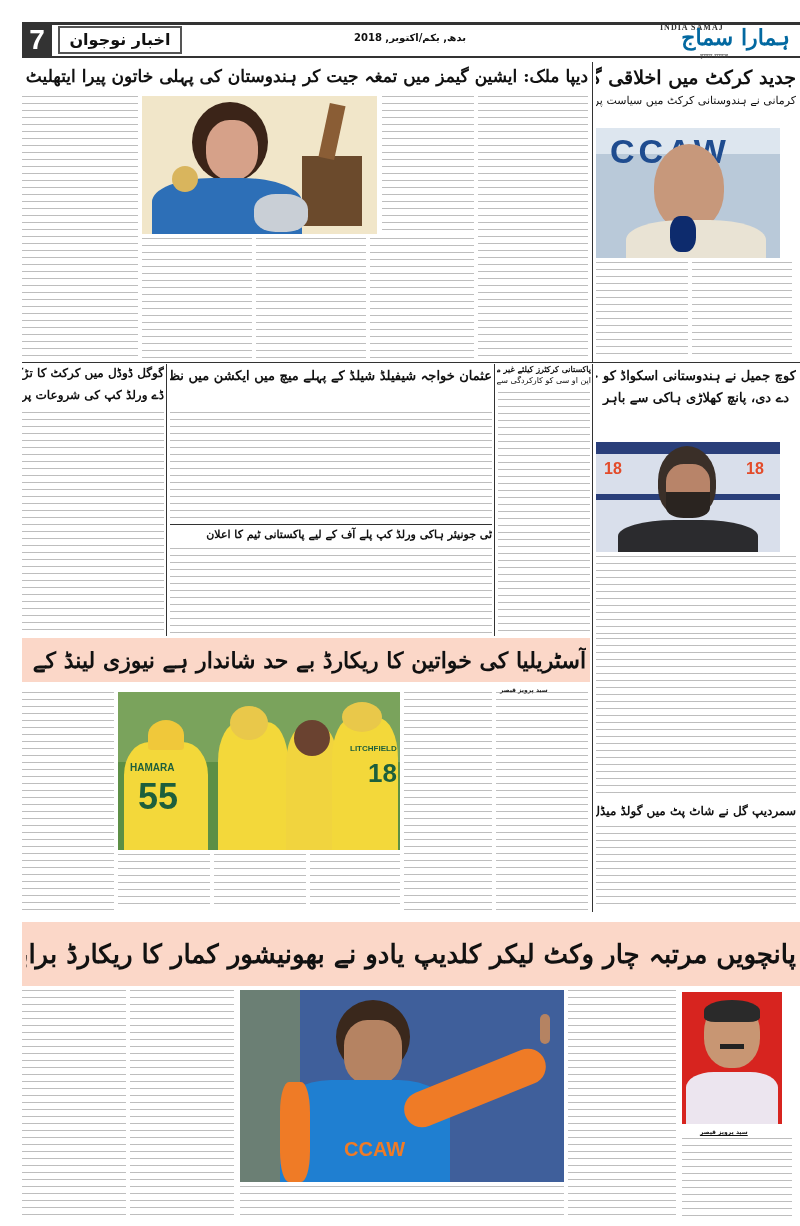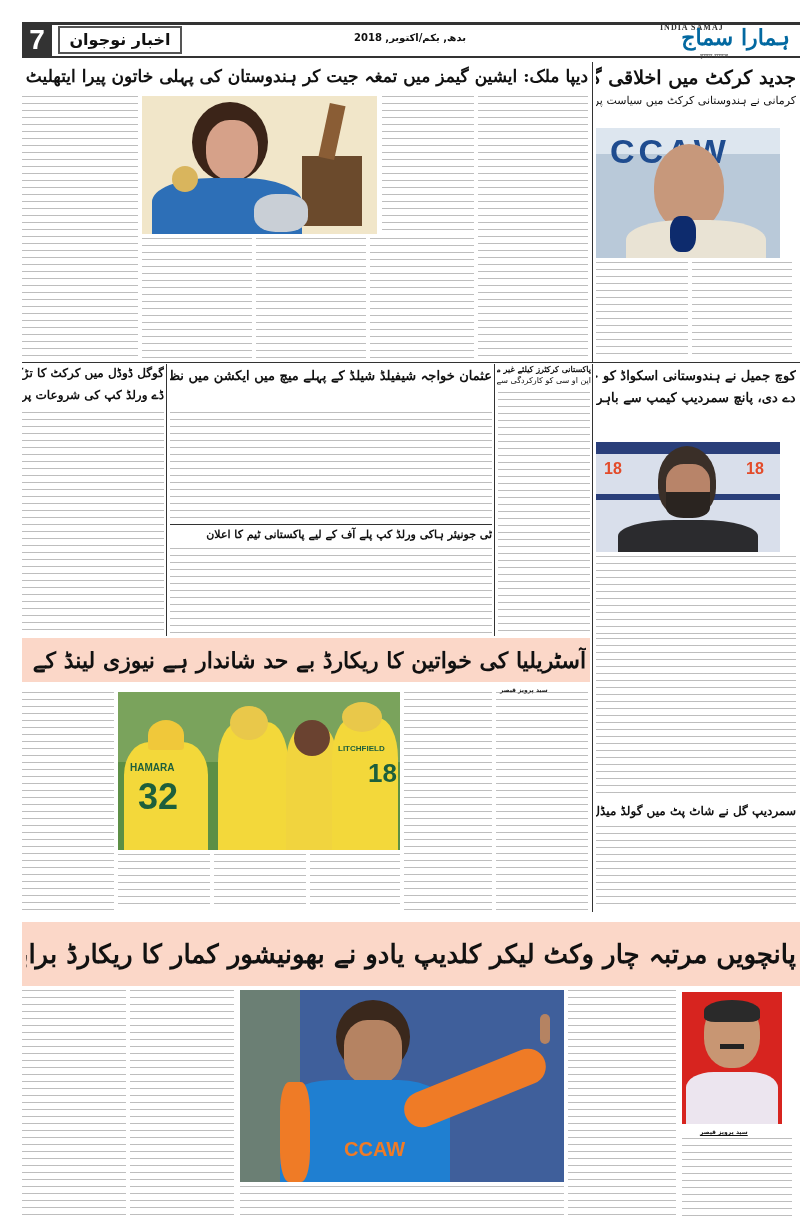--- a/index.html
+++ b/index.html
@@ -59,21 +59,21 @@
 <div class="abs txt" style="left:382px;top:96px;width:92px;height:140px">نئی دہلی، 30 ستمبر (یو این آئی)</div>
 <div class="abs txt" style="left:478px;top:96px;width:110px;height:262px"></div>
 <div class="abs txt" style="left:142px;top:238px;width:110px;height:120px"></div>
 <div class="abs txt" style="left:256px;top:238px;width:110px;height:120px"></div>
 <div class="abs txt" style="left:370px;top:238px;width:104px;height:120px"></div>
 
 <div class="abs hline" style="left:22px;top:362px;width:778px"></div>
 
 <div class="abs vline" style="left:592px;top:364px;height:272px"></div>
 <div class="abs sub" style="left:596px;top:368px;width:200px;font-size:13px;font-weight:bold">کوچ جمیل نے ہندوستانی اسکواڈ کو حتمی شکل</div>
-<div class="abs sub" style="left:596px;top:390px;width:200px;font-size:13px;font-weight:bold">دے دی، پانچ سمردیپ کیمپ سے باہر</div>
+<div class="abs sub" style="left:596px;top:390px;width:200px;font-size:13px;font-weight:bold">دے دی، پانچ کھلاڑی ہاکی سے باہر</div>
 <div class="abs photo" style="left:596px;top:442px;width:184px;height:110px;background:#d9dfeb">
   <div class="abs" style="left:0;top:0;width:184px;height:12px;background:#2a3f7a"></div>
   <div class="abs" style="left:0;top:52px;width:184px;height:6px;background:#2a3f7a"></div>
   <div class="abs" style="left:8px;top:18px;font:bold 16px 'Liberation Sans',sans-serif;color:#e34b2a">18</div>
   <div class="abs" style="left:150px;top:18px;font:bold 16px 'Liberation Sans',sans-serif;color:#e34b2a">18</div>
   <div class="abs" style="left:62px;top:4px;width:58px;height:70px;background:#3a2f28;border-radius:50% 50% 40% 40%"></div>
   <div class="abs" style="left:70px;top:22px;width:44px;height:44px;background:#b88469;border-radius:40%"></div>
   <div class="abs" style="left:70px;top:50px;width:44px;height:26px;background:#2a2420;border-radius:0 0 40% 40%"></div>
   <div class="abs" style="left:22px;top:78px;width:140px;height:40px;background:#2b2b2e;border-radius:40% 40% 0 0"></div>
 </div>
@@ -97,28 +97,28 @@
 <div class="abs txt" style="left:22px;top:412px;width:142px;height:222px">نئی دہلی، 30 ستمبر</div>
 
 <div class="abs band" style="left:22px;top:638px;width:568px;height:44px"></div>
 <div class="abs hl" style="left:26px;top:640px;width:560px;font-size:22px;line-height:40px">آسٹریلیا کی خواتین کا ریکارڈ بے حد شاندار ہے نیوزی لینڈ کے خلاف</div>
 <div class="abs" style="left:500px;top:686px;font:bold 6px 'DejaVu Sans',sans-serif;direction:rtl">سید پرویز قیصر</div>
 <div class="abs photo" style="left:118px;top:692px;width:282px;height:158px;background:#5d8f45">
   <div class="abs" style="left:0;top:0;width:282px;height:70px;background:#7aa35c"></div>
   <div class="abs" style="left:6px;top:50px;width:84px;height:110px;background:#f3d83a;border-radius:30% 30% 0 0"></div>
   <div class="abs" style="left:30px;top:28px;width:36px;height:30px;background:#f0c83a;border-radius:50% 50% 10% 10%"></div>
   <div class="abs" style="left:12px;top:70px;font:bold 10px 'Liberation Sans',sans-serif;color:#1d5f3c">HAMARA</div>
-  <div class="abs" style="left:20px;top:84px;font:bold 36px 'Liberation Sans',sans-serif;color:#1d5f3c">32</div>
+  <div class="abs" style="left:20px;top:84px;font:bold 36px 'Liberation Sans',sans-serif;color:#1d5f3c">55</div>
   <div class="abs" style="left:100px;top:30px;width:70px;height:130px;background:#f3d83a;border-radius:30% 30% 0 0"></div>
   <div class="abs" style="left:112px;top:14px;width:38px;height:34px;background:#e9c84a;border-radius:50%"></div>
   <div class="abs" style="left:168px;top:36px;width:52px;height:124px;background:#f1d43e;border-radius:30% 30% 0 0"></div>
   <div class="abs" style="left:176px;top:28px;width:36px;height:36px;background:#6a4230;border-radius:50%"></div>
   <div class="abs" style="left:214px;top:26px;width:66px;height:134px;background:#f3d83a;border-radius:30% 30% 0 0"></div>
   <div class="abs" style="left:224px;top:10px;width:40px;height:30px;background:#e9c84a;border-radius:50%"></div>
-  <div class="abs" style="left:220px;top:52px;font:bold 8px 'Liberation Sans',sans-serif;color:#1d5f3c">LITCHFIELD</div>
+  <div class="abs" style="left:232px;top:52px;font:bold 8px 'Liberation Sans',sans-serif;color:#1d5f3c">LITCHFIELD</div>
   <div class="abs" style="left:250px;top:66px;font:bold 26px 'Liberation Sans',sans-serif;color:#1d5f3c">18</div>
 </div>
 <div class="abs txt" style="left:22px;top:692px;width:92px;height:218px"></div>
 <div class="abs txt" style="left:404px;top:692px;width:88px;height:218px"></div>
 <div class="abs txt" style="left:496px;top:692px;width:92px;height:218px"></div>
 <div class="abs txt" style="left:118px;top:854px;width:92px;height:56px"></div>
 <div class="abs txt" style="left:214px;top:854px;width:92px;height:56px"></div>
 <div class="abs txt" style="left:310px;top:854px;width:90px;height:56px"></div>
 
 <div class="abs vline" style="left:592px;top:636px;height:276px"></div>

